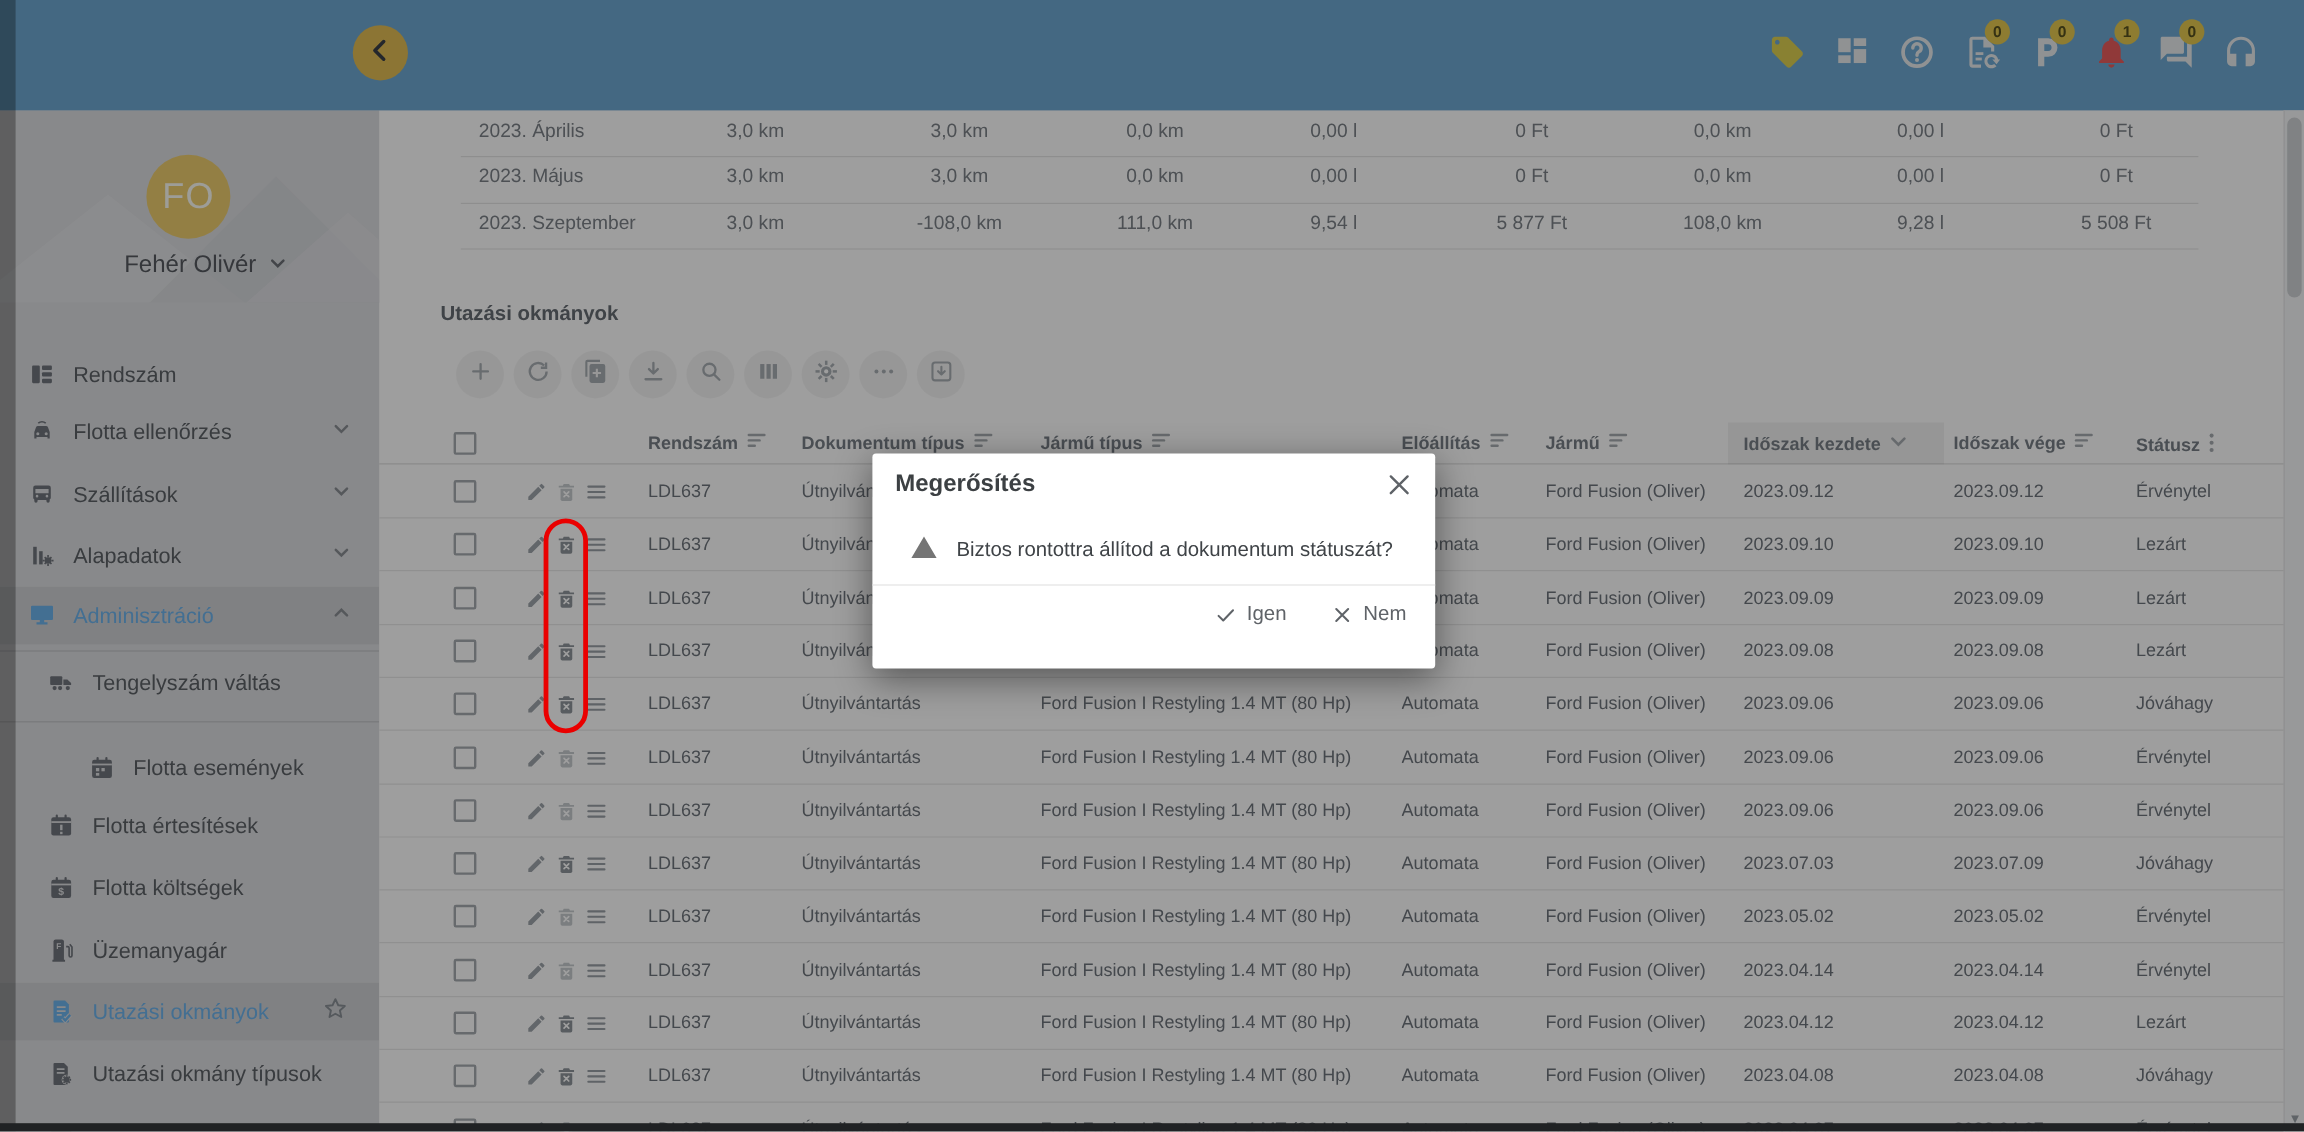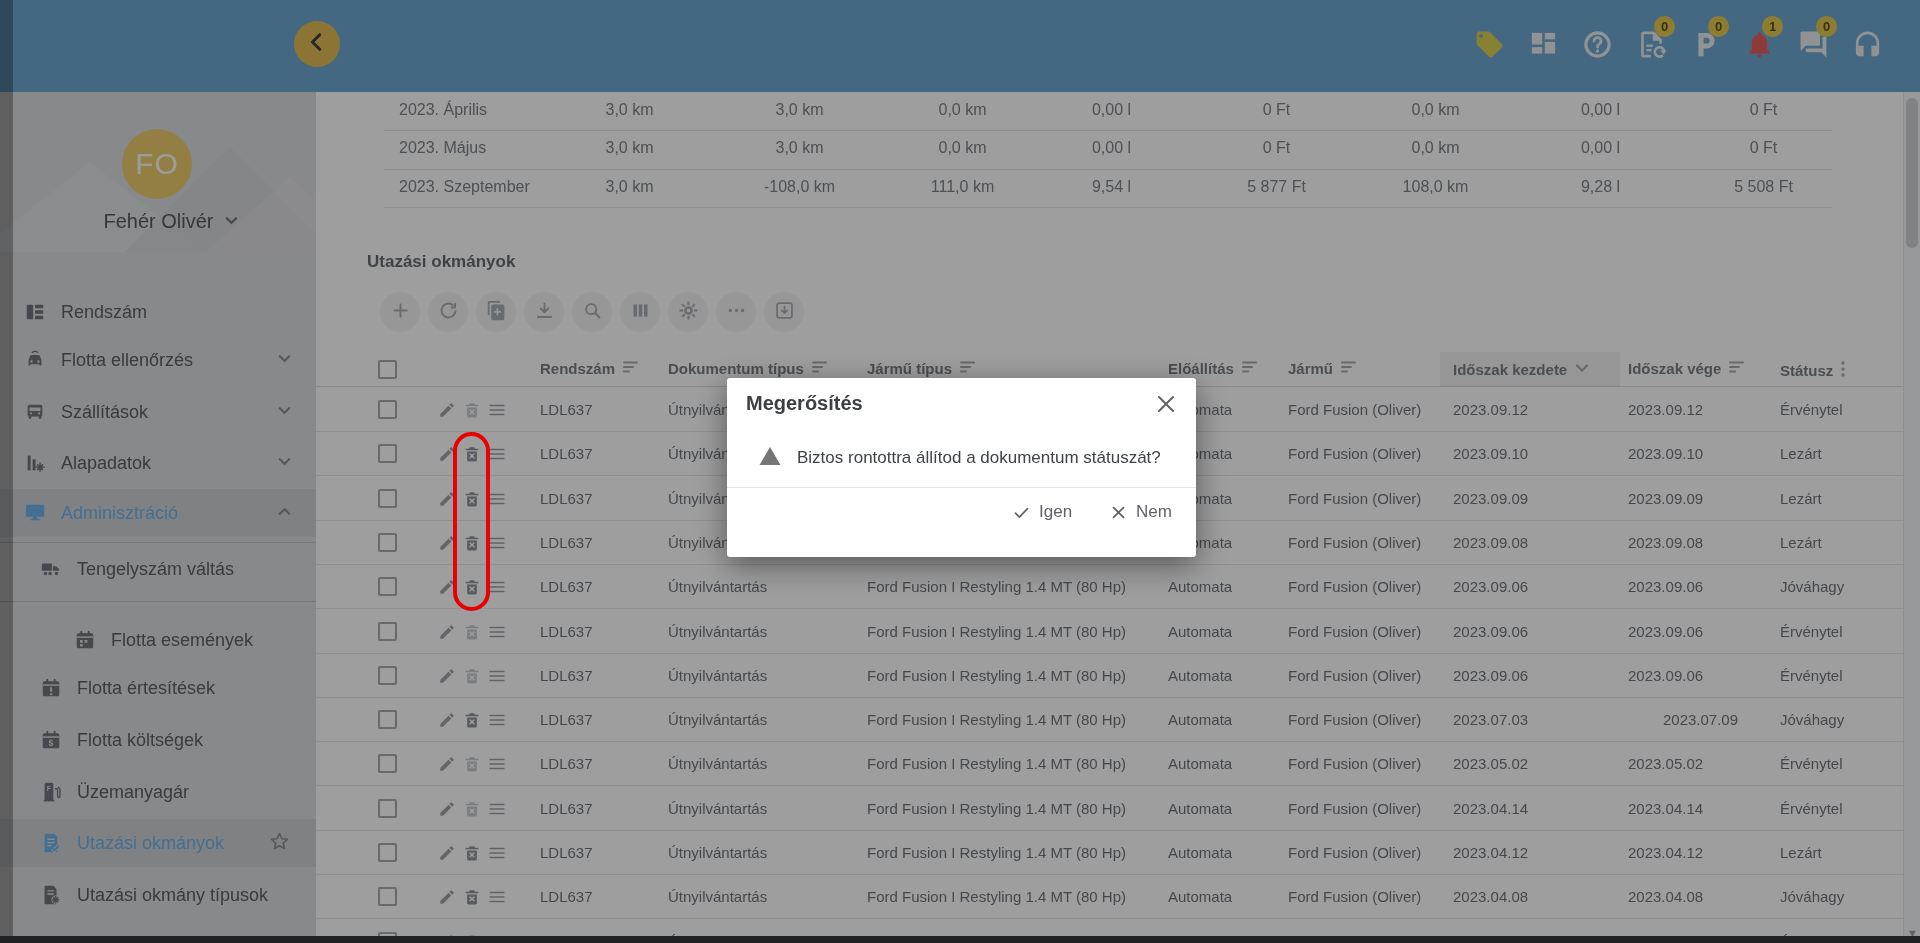--- a/index.html
+++ b/index.html
@@ -699,21 +699,21 @@
               <g stroke="currentColor" stroke-width="2.3" stroke-linecap="round">
                 <path d="M3 6h18M3 12h18M3 18h18"></path>
               </g>
             </svg></div>
           <div class="tcell" style="left: 224px; width: 120px;">LDL637</div>
           <div class="tcell" style="left: 352px; width: 190px;">Útnyilvántartás</div>
           <div class="tcell" style="left: 551px; width: 296px;">Ford Fusion I Restyling 1.4 MT (80 Hp)</div>
           <div class="tcell" style="left: 852px; width: 112px;">Automata</div>
           <div class="tcell" style="left: 972px; width: 158px;">Ford Fusion (Oliver)</div>
           <div class="tcell" style="left: 1137px; width: 168px;">2023.07.03</div>
-          <div class="tcell" style="left: 1312px; width: 145px; text-align: center;">2023.07.09</div>
+          <div class="tcell" style="left: 1312px; width: 145px;">2023.07.09</div>
           <div class="tcell" style="left: 1464px; width: 132px;">Jóváhagy</div>
         </div>
         <div class="trow" style="top: 354.4px;">
           <div class="cbx"></div>
           <div class="act c-pencil" style="left: 122px;"><svg viewBox="0 0 24 24" fill="currentColor">
               <path d="M3 17.25V21h3.75L17.8 9.94l-3.75-3.75L3 17.25zM20.71 7.04a1 1 0 0 0 0-1.41l-2.34-2.34a1 1 0 0 0-1.41 0l-1.83 1.83 3.75 3.75 1.83-1.83z"></path>
             </svg></div>
           <div class="act c-trash dis" style="left: 147px;"><svg viewBox="0 0 24 24" fill="currentColor">
               <path d="M9 3h6l1 2h4.5v2h-17V5H8l1-2z"></path>
               <path d="M5.5 8.5h13V20a2 2 0 0 1-2 2h-9a2 2 0 0 1-2-2V8.5z"></path>

